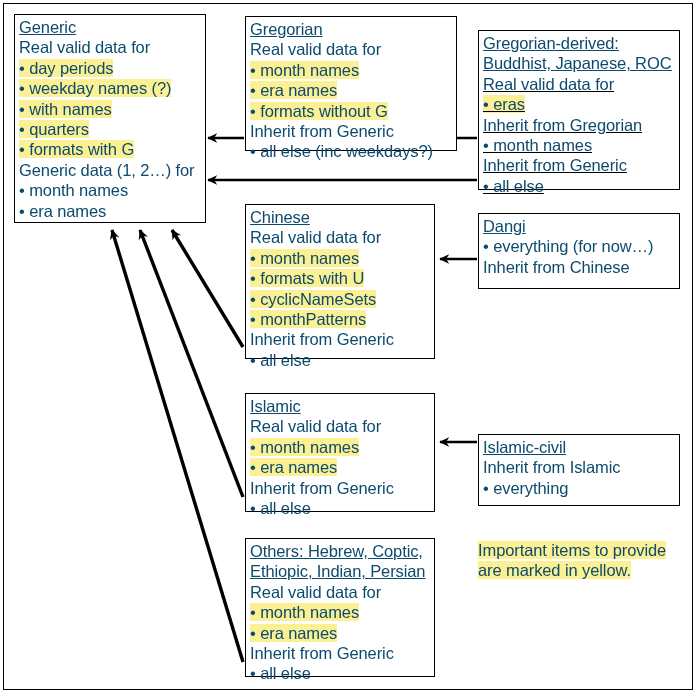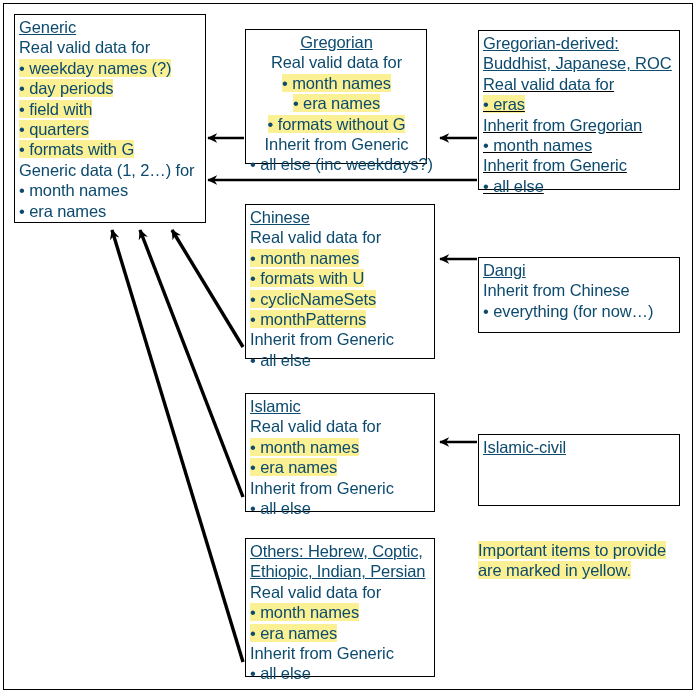--- a/index.html
+++ b/index.html
@@ -89,32 +89,32 @@
       <line x1="243" y1="347" x2="172" y2="230"></line>
       <line x1="243" y1="497" x2="140" y2="230"></line>
       <line x1="243" y1="662" x2="112" y2="230"></line>
     </g>
   </svg>
 
   <div class="box" style="left:14px; top:14px; width:192px; height:209px;">
     <div class="ln hdr">Generic</div>
     <div>
         <div class="ln"><span class="t">Real valid data for</span></div>
+        <div class="ln hl"><span class="t">• day periods</span></div>
         <div class="ln hl"><span class="t">• weekday names (?)</span></div>
-        <div class="ln hl"><span class="t">• day periods</span></div>
-        <div class="ln hl"><span class="t">• field with</span></div>
+        <div class="ln hl"><span class="t">• with names</span></div>
         <div class="ln hl"><span class="t">• quarters</span></div>
         <div class="ln hl"><span class="t">• formats with G</span></div>
         <div class="ln"><span class="t">Generic data (1, 2…) for</span></div>
         <div class="ln"><span class="t">• month names</span></div>
         <div class="ln"><span class="t">• era names</span></div>
       </div>
   </div>
 
-  <div class="box" style="left:245px; top:29px; width:182px; height:135px;text-align:center;">
+  <div class="box" style="left:245px; top:16px; width:212px; height:135px;">
     <div class="ln hdr">Gregorian</div>
     <div>
         <div class="ln"><span class="t">Real valid data for</span></div>
         <div class="ln hl"><span class="t">• month names</span></div>
         <div class="ln hl"><span class="t">• era names</span></div>
         <div class="ln hl"><span class="t">• formats without G</span></div>
         <div class="ln"><span class="t">Inherit from Generic</span></div>
         <div class="ln"><span class="t">• all else (inc weekdays?)</span></div>
       </div>
   </div>
@@ -138,41 +138,45 @@
         <div class="ln"><span class="t">Real valid data for</span></div>
         <div class="ln hl"><span class="t">• month names</span></div>
         <div class="ln hl"><span class="t">• formats with U</span></div>
         <div class="ln hl"><span class="t">• cyclicNameSets</span></div>
         <div class="ln hl"><span class="t">• monthPatterns</span></div>
         <div class="ln"><span class="t">Inherit from Generic</span></div>
         <div class="ln"><span class="t">• all else</span></div>
       </div>
   </div>
 
-  <div class="box" style="left:478px; top:213px; width:202px; height:76px;margin-top:44px;">
+  <div class="box" style="left:478px; top:213px; width:202px; height:76px;">
     <div class="ln hdr">Dangi</div>
     <div>
+        <div class="ln"><span class="t">• everything (for now…)</span></div>
         <div class="ln"><span class="t">Inherit from Chinese</span></div>
-        <div class="ln"><span class="t">• everything (for now…)</span></div>
       </div>
   </div>
 
   <div class="box" style="left:245px; top:393px; width:190px; height:119px;">
     <div class="ln hdr">Islamic</div>
     <div>
         <div class="ln"><span class="t">Real valid data for</span></div>
         <div class="ln hl"><span class="t">• month names</span></div>
         <div class="ln hl"><span class="t">• era names</span></div>
         <div class="ln"><span class="t">Inherit from Generic</span></div>
         <div class="ln"><span class="t">• all else</span></div>
       </div>
   </div>
 
   <div class="box" style="left:478px; top:398px; width:202px; height:72px;margin-top:36px;">
     <div class="ln hdr">Islamic-civil</div>
+    <div>
+        <div class="ln"><span class="t">Inherit from Islamic</span></div>
+        <div class="ln"><span class="t">• everything</span></div>
+      </div>
   </div>
 
   <div class="box" style="left:245px; top:538px; width:190px; height:139px;">
     <div class="ln hdr">Others: Hebrew, Coptic,</div>
     <div class="ln hdr">Ethiopic, Indian, Persian</div>
     <div>
         <div class="ln"><span class="t">Real valid data for</span></div>
         <div class="ln hl"><span class="t">• month names</span></div>
         <div class="ln hl"><span class="t">• era names</span></div>
         <div class="ln"><span class="t">Inherit from Generic</span></div>

